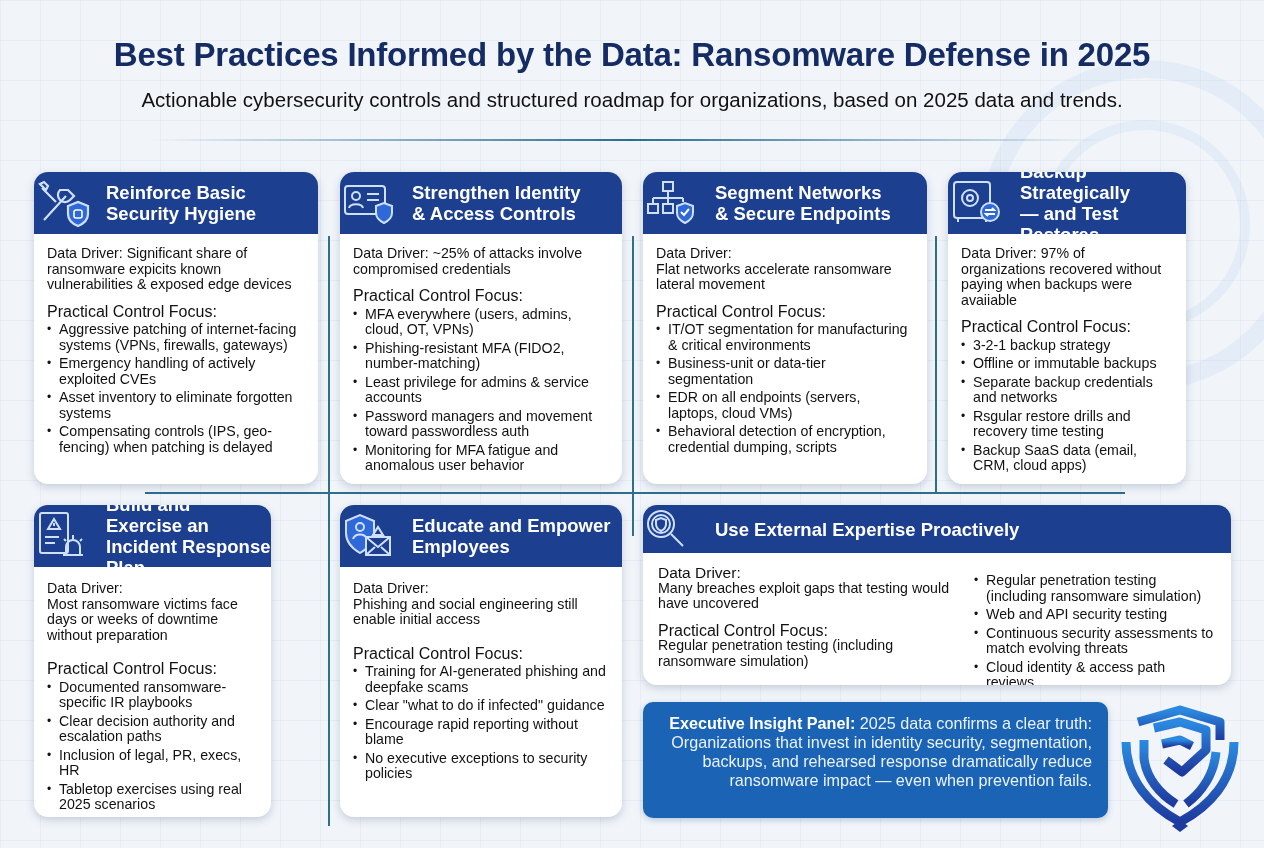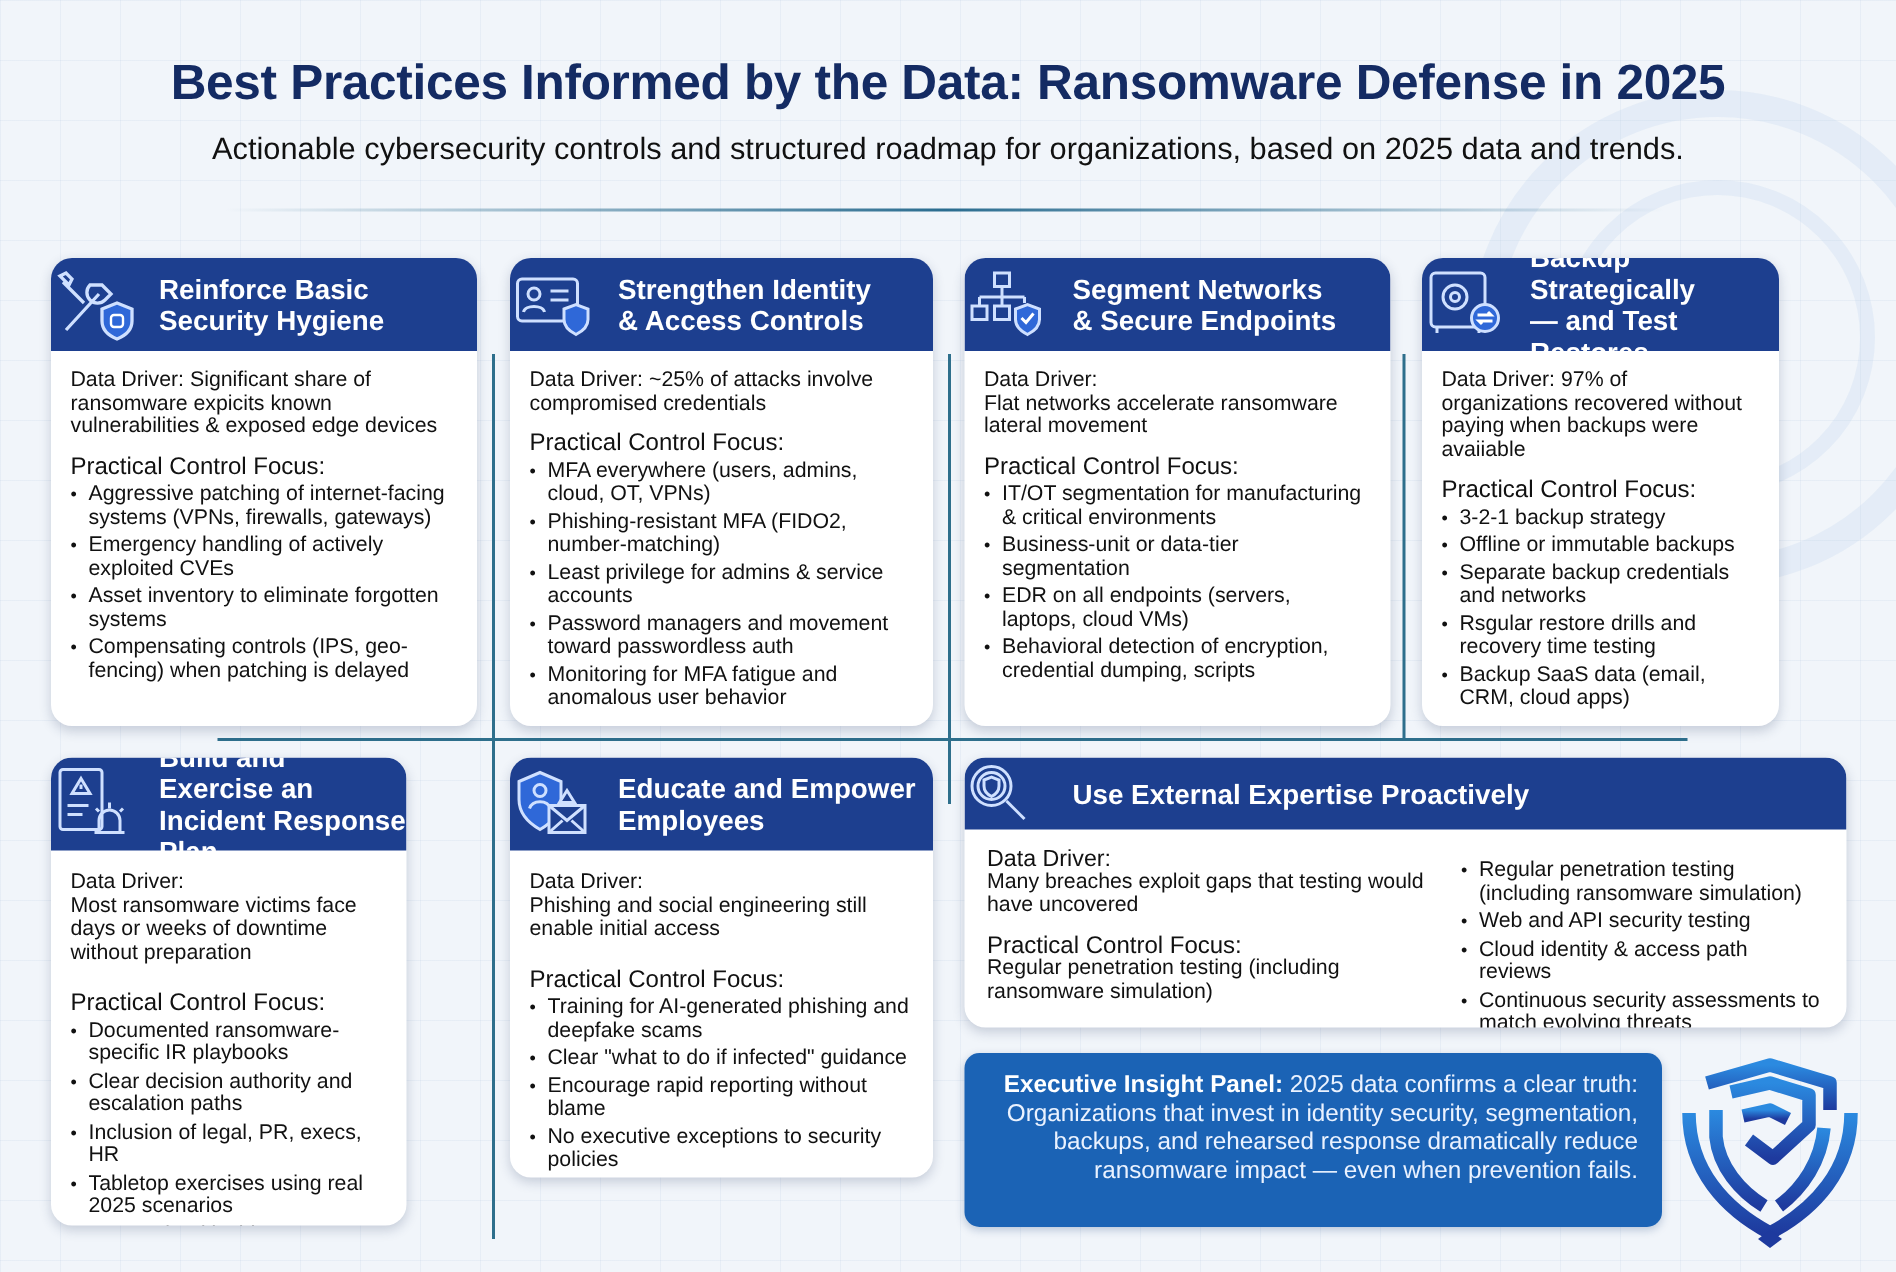--- a/index.html
+++ b/index.html
@@ -237,21 +237,21 @@
     <ul class="bullets">
       <li>Documented ransomware-specific IR playbooks</li>
       <li>Clear decision authority and escalation paths</li>
       <li>Inclusion of legal, PR, execs, HR</li>
       <li>Tabletop exercises using real 2025 scenarios</li>
       <li>Pre-retained incident response firms</li>
     </ul>
   </div>
 </div>
 
-<div class="card" style="left:340px;top:505px;width:282px;height:280px;">
+<div class="card" style="left:340px;top:505px;width:282px;height:312px;">
   <div class="card-head">
     <svg class="card-icon" viewBox="0 0 54 50" fill="none" stroke="#cfe0ff" stroke-width="2">
       <path d="M4 10 l14 -6 14 6 v12 c0 10 -7 16 -14 20 c-7 -4 -14 -10 -14 -20z" fill="#2f68d8"></path>
       <circle cx="18" cy="16" r="4"></circle>
       <path d="M11 28 c2 -6 12 -6 14 0"></path>
       <rect x="24" y="26" width="24" height="18" fill="#1d3f8f"></rect>
       <path d="M24 26 l12 10 12 -10 M24 44 l9 -8 M48 44 l-9 -8"></path>
       <path d="M36 16 l5 8 h-10z" fill="#1d3f8f"></path>
     </svg>
     <div>
@@ -292,22 +292,22 @@
         </div>
       <div>
         <div class="pcf-label" style="margin-bottom:0;">Practical Control Focus:</div>
         <div>Regular penetration testing (including ransomware simulation)</div>
       </div>
     </div>
     <div class="wide-right">
       <ul class="bullets">
         <li>Regular penetration testing (including ransomware simulation)</li>
         <li>Web and API security testing</li>
+        <li>Continuous security assessments to match evolving threats</li>
         <li>Cloud identity &amp; access path reviews</li>
-        <li>Continuous security assessments to match evolving threats</li>
       </ul>
     </div>
   </div>
 </div>
 
 <div class="exec-panel">
   <b>Executive Insight Panel:</b><span> 2025 data confirms a clear truth: Organizations that invest in identity security, segmentation, backups, and rehearsed response dramatically reduce ransomware impact — even when prevention fails.</span>
 </div>
 
 <svg class="logo" viewBox="0 0 128 132" fill="none">

